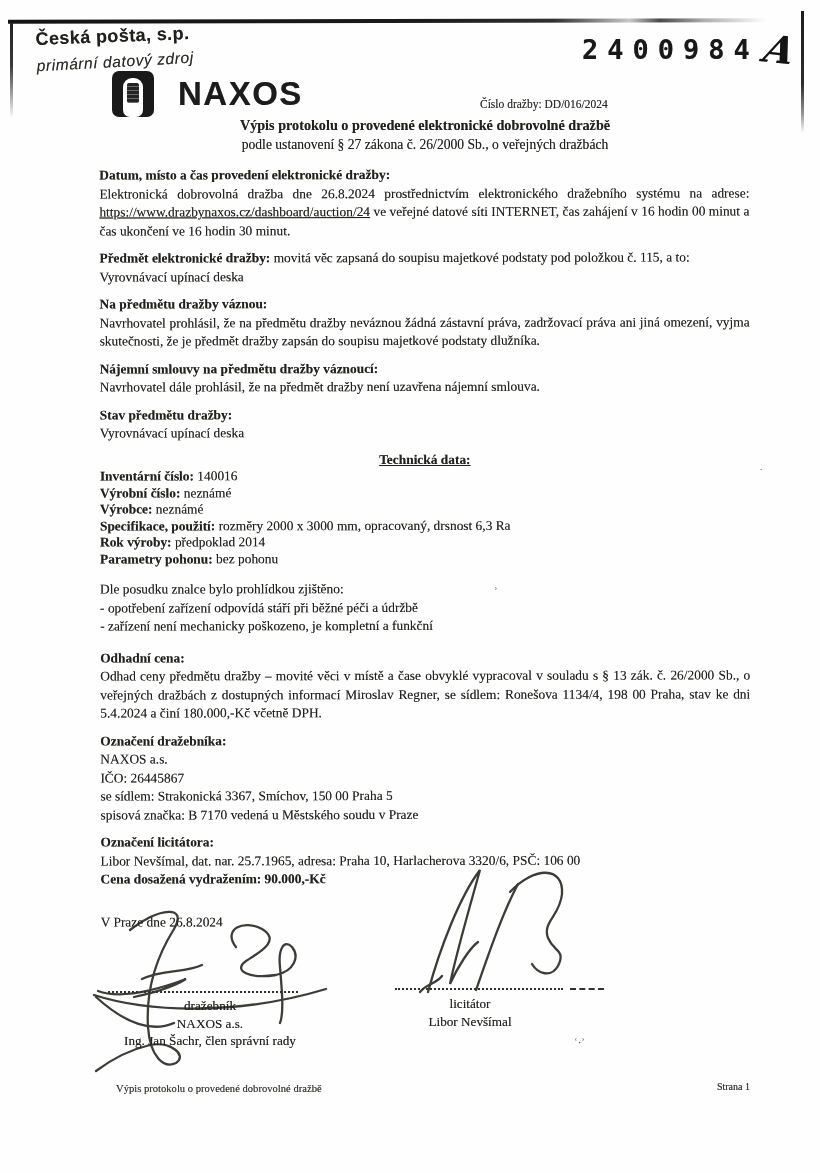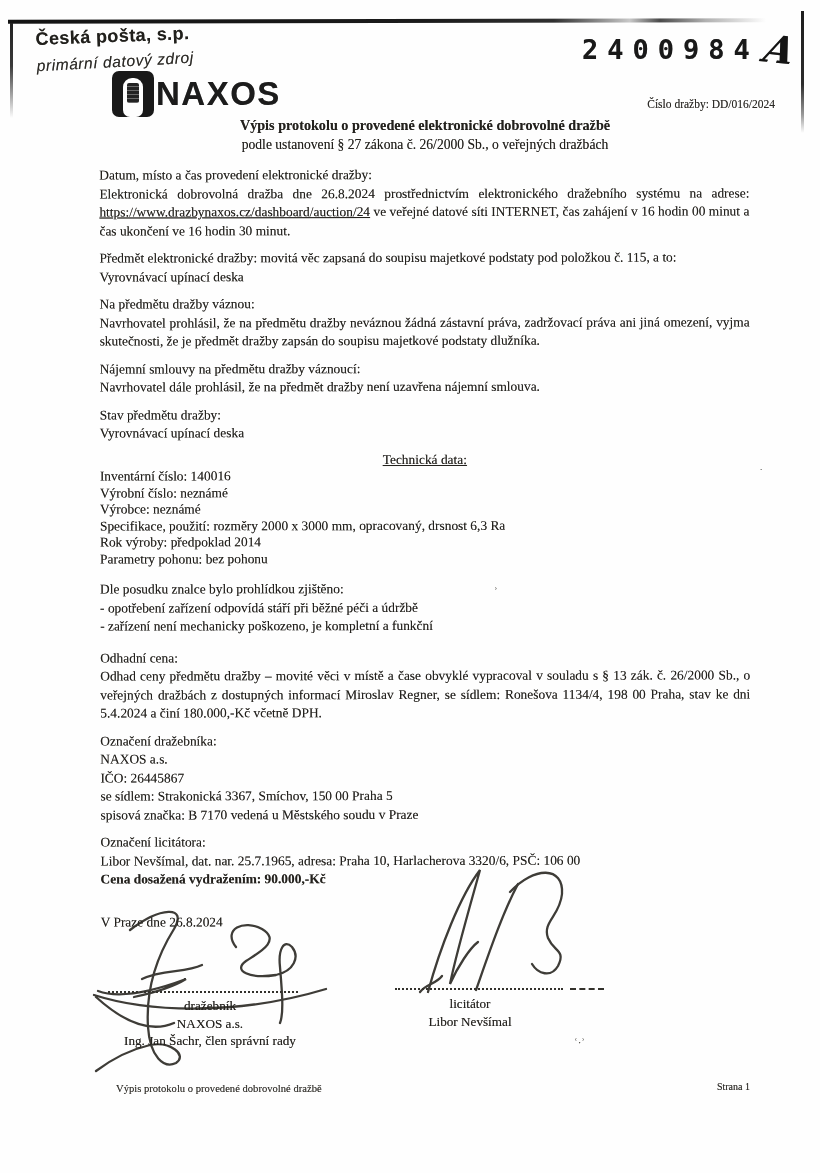--- a/index.html
+++ b/index.html
@@ -23,31 +23,31 @@
   .postal-sub{font-family:"Liberation Sans",sans-serif;font-style:italic;font-size:15.5px;color:#2b2925;margin-top:6px;transform:rotate(-1deg);letter-spacing:.6px;}
   .numstamp{position:absolute;left:582px;top:27px;white-space:nowrap;}
   .numstamp .digits{font-family:"DejaVu Sans Mono",monospace;font-weight:bold;font-size:27px;letter-spacing:9px;color:#191919;margin-top:11px;}
   .numstamp .hand-a{font-family:"DejaVu Serif",serif;font-style:italic;font-weight:bold;font-size:38px;color:#141414;display:inline-block;transform:rotate(6deg) skewX(-8deg);margin-left:2px;vertical-align:-4px;}
   
   .logo{position:absolute;left:112px;top:71px;display:flex;align-items:center;}
   .logo-mark{position:relative;width:42px;height:46px;background:#191919;border-radius:7px;}
   .logo-slot{position:absolute;left:11px;top:7px;width:20px;height:39px;background:#fefefe;border-radius:9px 9px 7px 7px;}
   .logo-stamp{position:absolute;left:4px;top:5px;width:12px;height:20px;background:#232323;border-radius:2px;
     background-image:repeating-linear-gradient(180deg,#232323 0 3px,#6a6a6a 3px 4px);}
-  .logo-text{font-family:"Liberation Sans",sans-serif;font-weight:bold;font-size:33px;letter-spacing:1.5px;color:#1c1c1c;margin-left:2px;}
-  .auction-no{position:absolute;left:480px;top:98px;width:295px;text-align:right;font-size:11.5px;color:#2c2a26;}
+  .logo-text{font-family:"Liberation Sans",sans-serif;font-weight:bold;font-size:33px;letter-spacing:1.5px;color:#1c1c1c;margin-left:24px;}
+  .auction-no{position:absolute;left:480px;top:98px;width:295px;text-align:left;font-size:11.5px;color:#2c2a26;}
   
   .title-wrap{position:absolute;left:100px;top:117px;width:650px;text-align:center;}
   .title-1{font-weight:bold;font-size:14.2px;}
   .title-2{font-size:13.6px;margin-top:3px;}
   
   .content{position:absolute;left:100px;top:166px;width:650px;font-size:13.4px;line-height:18.5px;transform:rotate(-0.1deg);}
   .sec{margin-top:9px;}
   .sec:first-child{margin-top:0;}
-  .h{font-weight:normal;}
+  .h{font-weight:bold;}
   .p{text-align:justify;}
   .u{text-decoration:underline;text-align:center;}
   .tech-row{line-height:16.5px;}
   .price-line{font-weight:bold;}
   .place-date{margin-top:24px;}
   
   .sig-svg{position:absolute;pointer-events:none;}
   .dotline{position:absolute;height:0;border-bottom:2px dotted #33312c;}
   .sig-label{position:absolute;text-align:center;font-size:13.2px;line-height:17.5px;color:#23211d;}
   

